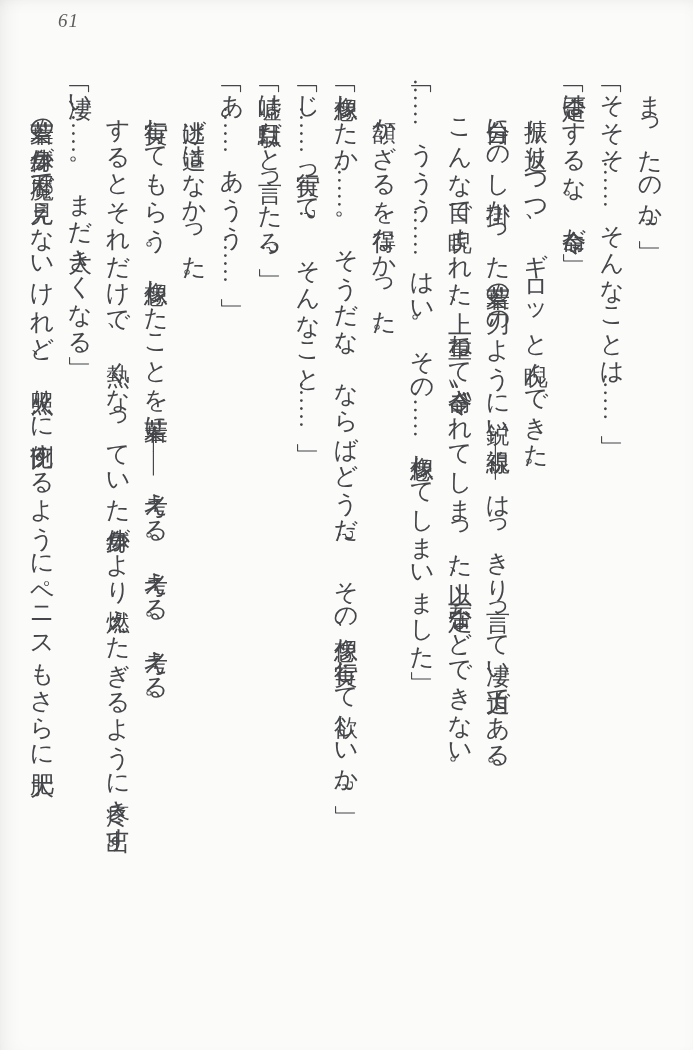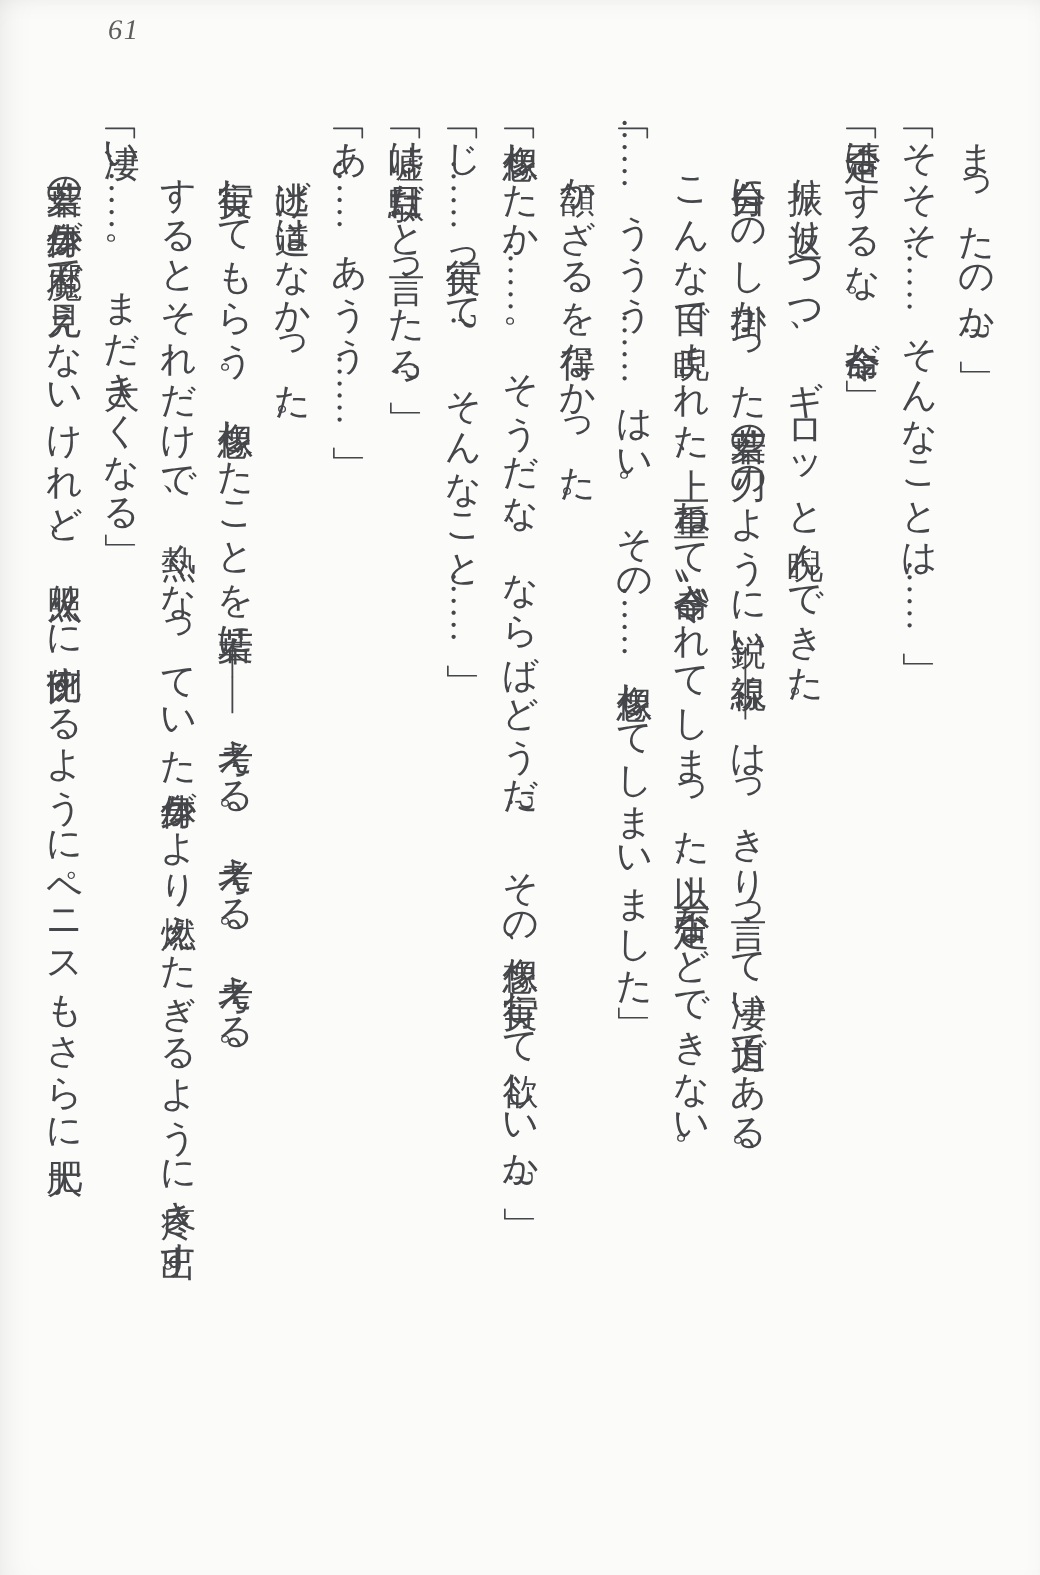--- a/index.html
+++ b/index.html
@@ -18,21 +18,21 @@
     position: absolute;
     inset: 0;
     background: #fbfbf9;
     box-shadow: inset 16px 0 28px -22px rgba(0,0,0,0.14),
                 inset 0 12px 22px -18px rgba(0,0,0,0.10),
                 inset -10px 0 24px -22px rgba(0,0,0,0.08);
   }
   .page-number {
     position: absolute;
     top: 10px;
-    left: 72px;
+    left: 58px;
     font-size: 19px;
     font-style: italic;
     color: #5d5d5d;
     letter-spacing: 1px;
   }
   .text-block {
     position: absolute;
     top: 78px;
     right: 24px;
     width: 648px;

